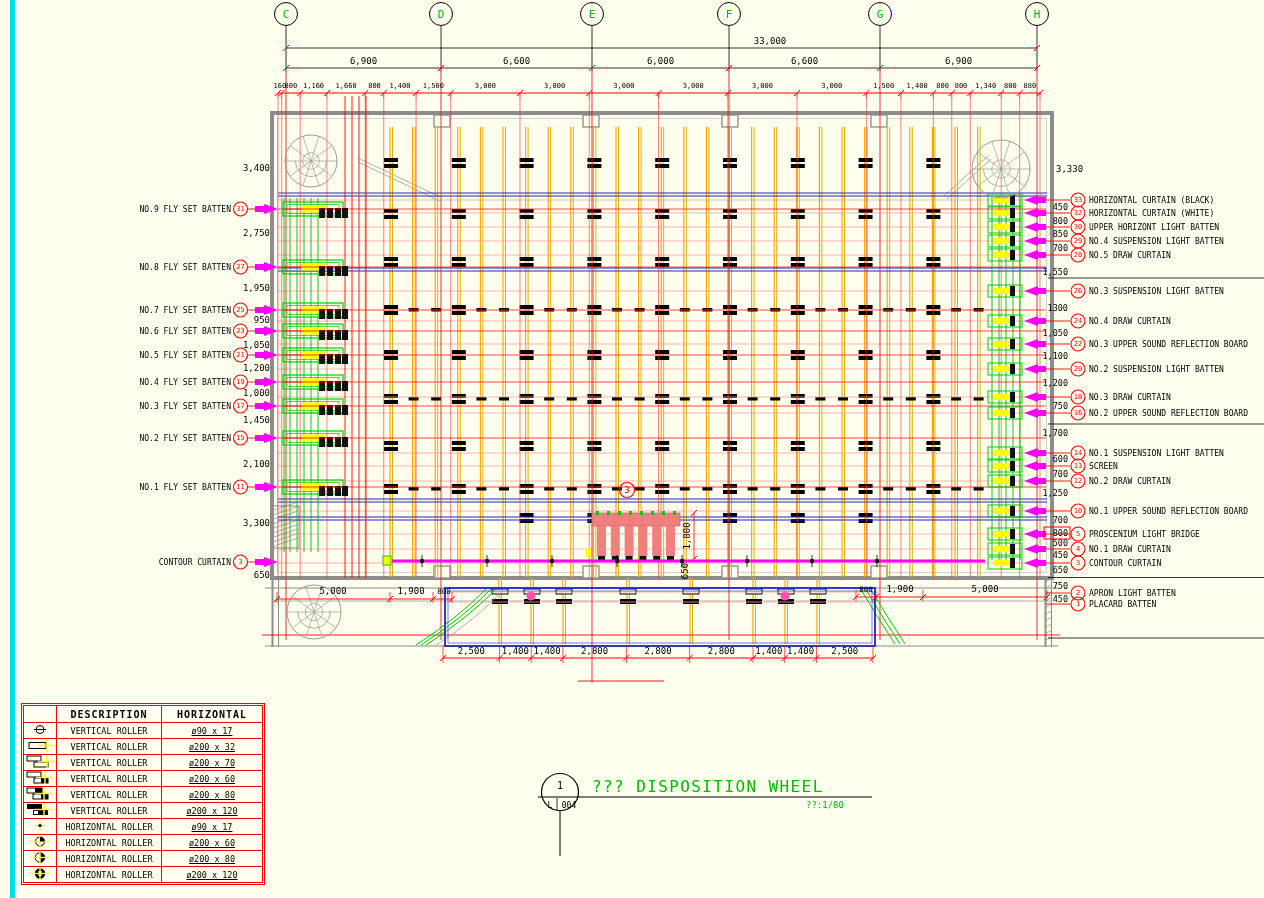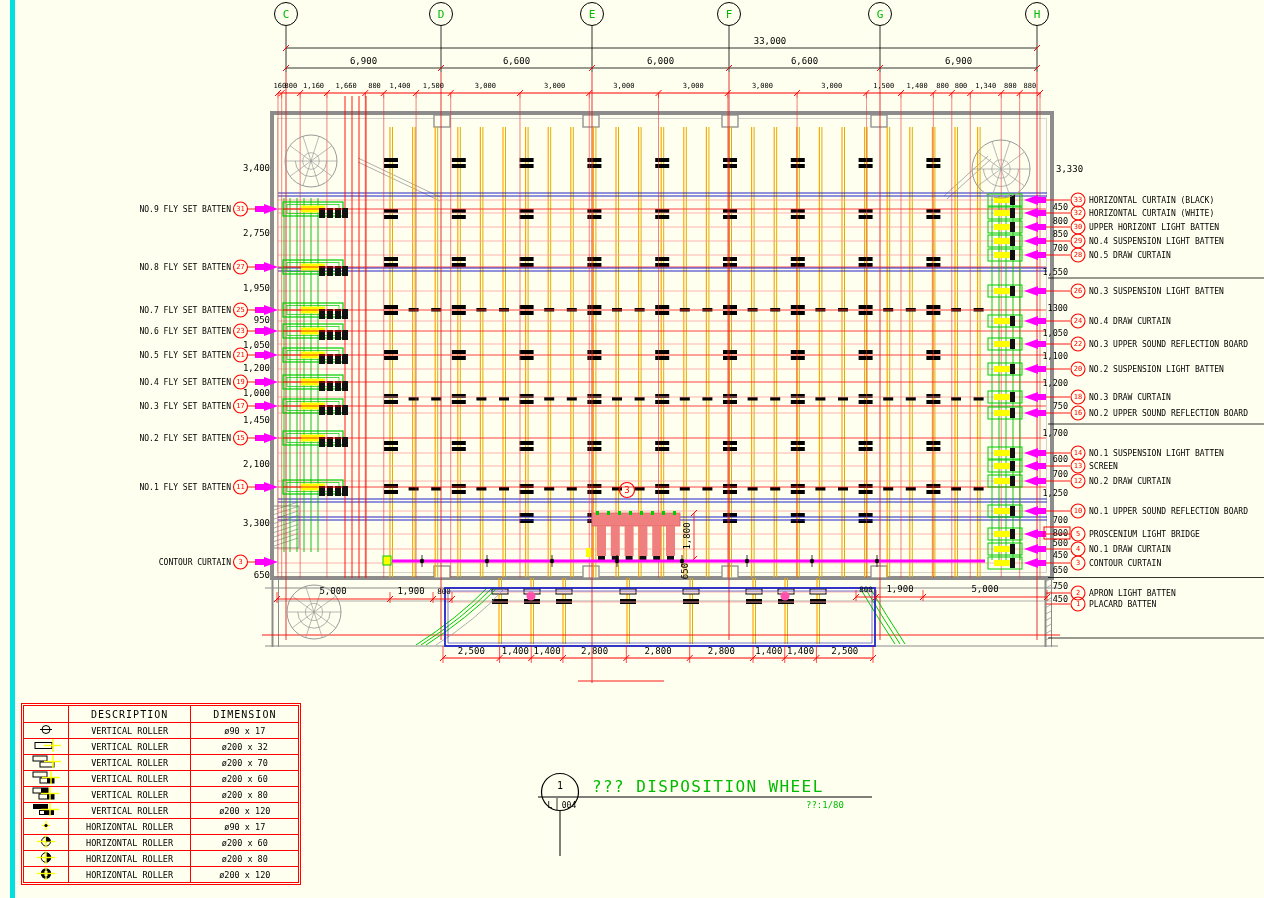--- a/index.html
+++ b/index.html
@@ -7,25 +7,25 @@
     position:relative;width:1264px;height:898px;overflow:hidden;
     background:#FFFFEF;
     font-family:"DejaVu Sans Mono","Liberation Mono",monospace;
   }
   #cyan-edge{position:absolute;left:10px;top:0;width:5px;height:898px;background:#00E0E0;}
   #cad-svg{position:absolute;left:0;top:0;}
   #legend-box{position:absolute;left:23px;top:705px;}
   #legend-box table{border-collapse:collapse;background:#FFFFEF;}
   #legend-box table,#legend-box td,#legend-box th{border:1px solid #FF0000;}
   #legend-box table{outline:1px solid #FF0000;outline-offset:1px;}
-  #legend-box th{font-size:10px;font-weight:normal;color:#000;padding:0 22px;height:16px;letter-spacing:1px;}
+  #legend-box th{font-size:10px;font-weight:bold;color:#000;padding:0 1px;height:16px;letter-spacing:1px;}
   #legend-box td{font-size:8.5px;color:#000;text-align:center;height:14.5px;padding:0 4px;white-space:nowrap;}
   #legend-box td.sym{width:32px;padding:0;}
   #legend-box td.desc{width:96px;}
-  #legend-box td.dim{width:92px;}
+  #legend-box td.dim{width:92px;text-decoration:underline;}
 </style>
 </head>
 <body>
 
 <div id="stage-sheet">
   <div id="cyan-edge"></div>
   <svg id="cad-svg" width="1264" height="898">
       <g>
         <rect x="272" y="113" width="780" height="465" fill="none" stroke="#6E6E6E" stroke-width="1"></rect>
         <rect x="272" y="113" width="780" height="465" fill="none" stroke="#8C8C8C" stroke-width="4"></rect>
@@ -1072,21 +1072,21 @@
         <text x="592" y="792" font-family="DejaVu Sans Mono, monospace" font-size="16" fill="#00BB00" text-anchor="start" letter-spacing="1.4">??? DISPOSITION WHEEL</text>
         <text x="806" y="808" font-family="DejaVu Sans Mono, monospace" font-size="9" fill="#00BB00" text-anchor="start">??:1/80</text>
       </g>
     </svg>
   <div id="legend-box">
     <table>
       <thead>
         <tr>
           <th class="sym"></th>
           <th class="desc">DESCRIPTION</th>
-          <th class="dim">DIMENSION</th>
+          <th class="dim">HORIZONTAL</th>
         </tr>
       </thead>
       <tbody id="legend-body">
           <tr>
             <td class="sym"><svg width="30" height="13" viewBox="0 0 30 13">
                 <circle cx="15" cy="6.5" r="4" fill="none" stroke="#000"></circle>
                 <line x1="9" y1="6.5" x2="21" y2="6.5" stroke="#000"></line>
               </svg></td>
             <td class="desc">VERTICAL ROLLER</td>
             <td class="dim">ø90 x 17</td>

